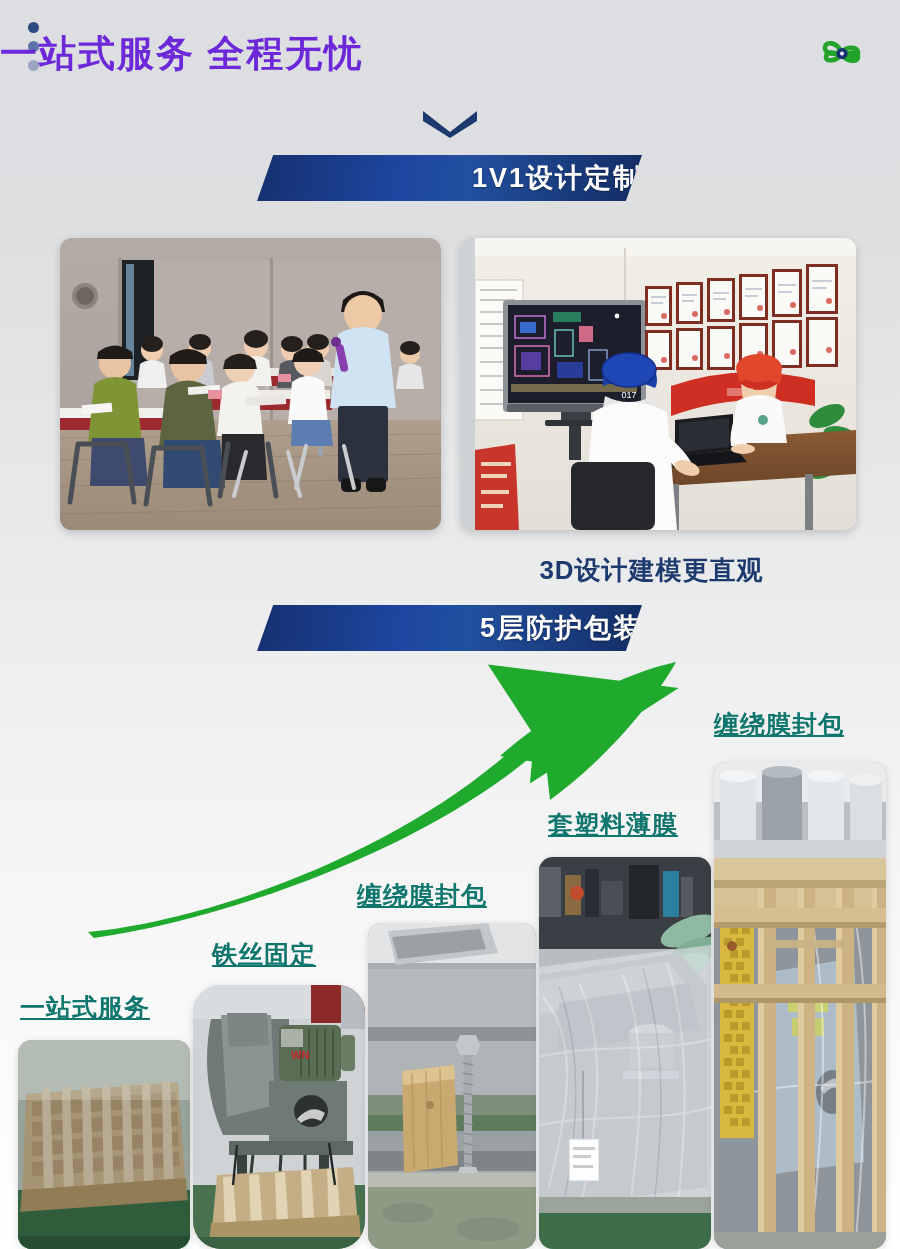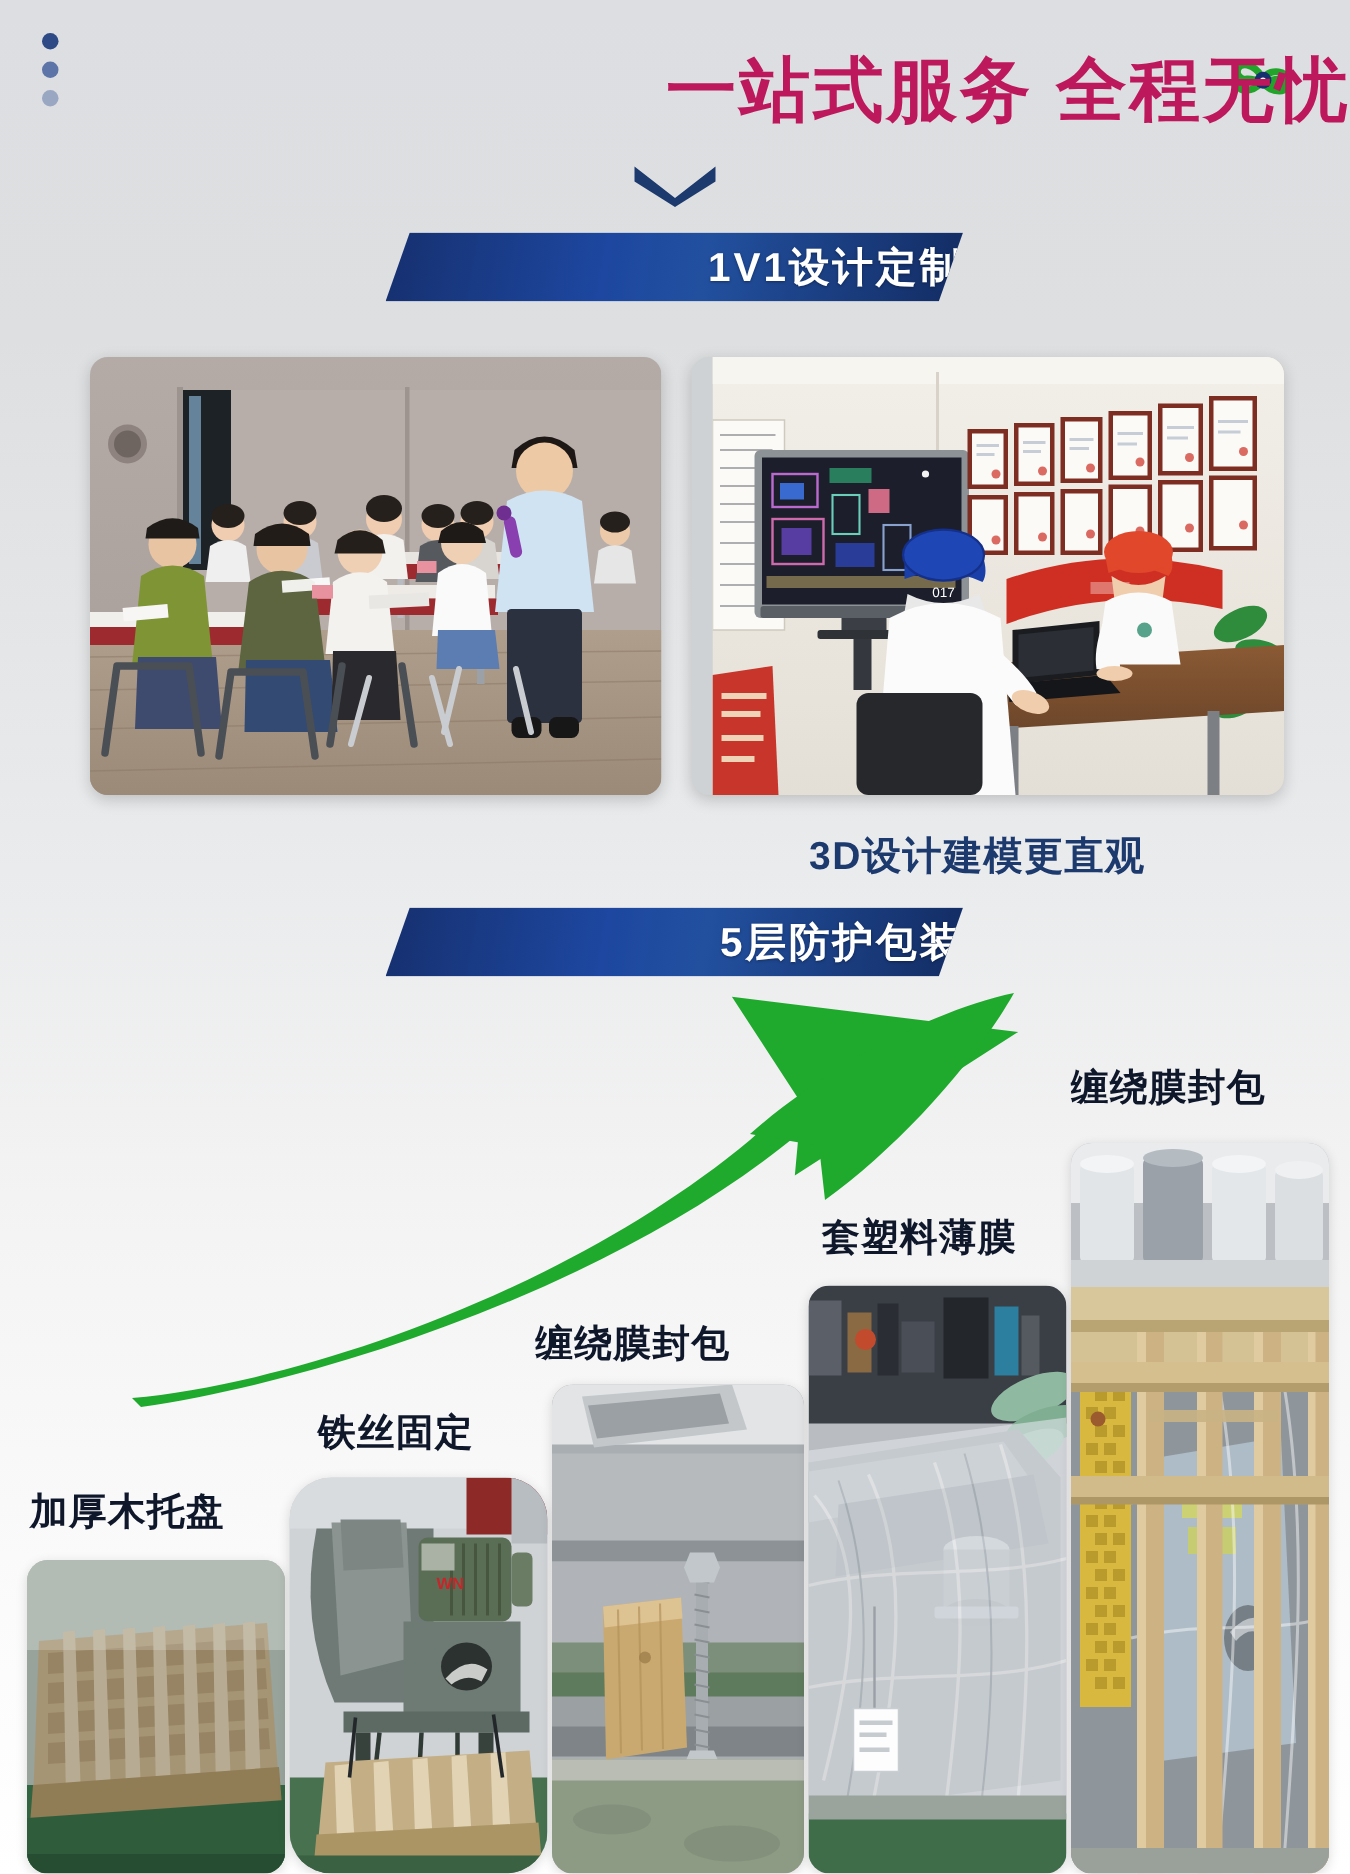--- a/index.html
+++ b/index.html
@@ -15,22 +15,22 @@
   .dots{position:absolute;left:28px;top:22px;width:14px;}
   .dot{width:11px;height:11px;border-radius:50%;background:#2d4a86;margin-bottom:8px;}
   .dot.d2{background:#5d74a8;}
   .dot.d3{background:#9aa7c2;}
 
   
   .logo{position:absolute;right:32px;top:28px;width:52px;height:52px;}
 
   
   .headline{
-    position:absolute;left:0;right:0;top:34px;text-align:right;
-    font-size:47px;font-weight:bold;color:#be185d;letter-spacing:2px;
+    position:absolute;left:0;right:0;top:34px;text-align:left;
+    font-size:37px;font-weight:bold;color:#6d28d9;letter-spacing:2px;
     line-height:1.1;white-space:nowrap;
   }
   .chevron{position:absolute;left:0;right:0;top:108px;text-align:center;}
   .chevron svg{display:block;margin:0 auto;}
 
   
   .ribbon{
     position:absolute;height:46px;
     background:linear-gradient(100deg,#16306f 0%,#1d47a0 38%,#22509f 55%,#132c63 100%);
     clip-path:polygon(4.2% 0,100% 0,95.8% 100%,0 100%);
@@ -61,22 +61,22 @@
 
   
   .step{position:absolute;border-radius:14px;overflow:hidden;
     box-shadow:0 2px 8px rgba(0,0,0,.14);background:#d6d8da;}
   #step1{left:18px;top:1040px;width:172px;height:209px;}
   #step2{left:193px;top:985px;width:172px;height:264px;border-radius:28px;}
   #step3{left:368px;top:923px;width:168px;height:326px;}
   #step4{left:539px;top:857px;width:172px;height:392px;}
   #step5{left:714px;top:762px;width:172px;height:487px;}
 
-  .steplab{position:absolute;font-size:25px;font-weight:bold;color:#0f172a;
-           white-space:nowrap;letter-spacing:1px;}
+  .steplab{position:absolute;font-size:25px;font-weight:bold;color:#0f766e;
+           white-space:nowrap;letter-spacing:1px;text-decoration:underline;}
   #lab1{left:20px;top:991px;}
   #lab2{left:212px;top:938px;}
   #lab3{left:357px;top:879px;}
   #lab4{left:548px;top:808px;}
   #lab5{left:714px;top:708px;}
 </style>
 </head>
 <body>
 
 <div class="page">
@@ -407,21 +407,21 @@
   </div>
 
   <div class="arrow">
     <svg width="640" height="280" viewBox="0 0 640 280">
       <path d="M8 272 C 120 262, 300 200, 420 100 L 440 82 L 452 96 C 340 190, 150 258, 14 278 Z" fill="#1faa2d"></path>
       <path d="M408 10 L600 0 L470 120 L466 72 Z" fill="#1faa2d" transform="translate(-10,8) rotate(10 490 60)"></path>
       <path d="M420 96 C 470 52, 540 14, 596 2 C 570 48, 520 104, 470 140 L 466 104 Z" fill="#1faa2d"></path>
     </svg>
   </div>
 
-  <div class="steplab" id="lab1">加厚木托盘</div>
+  <div class="steplab" id="lab1">一站式服务</div>
   <div class="steplab" id="lab2">铁丝固定</div>
   <div class="steplab" id="lab3">缠绕膜封包</div>
   <div class="steplab" id="lab4">套塑料薄膜</div>
   <div class="steplab" id="lab5">缠绕膜封包</div>
 
   <div class="step" id="step1">
     <svg class="ph-svg" viewBox="0 0 172 209" preserveAspectRatio="none">
       <rect width="172" height="209" fill="#b9c7bd"></rect>
       <rect y="150" width="172" height="59" fill="#3f7a50"></rect>
       <rect y="0" width="172" height="60" fill="#c6d2c8"></rect>

